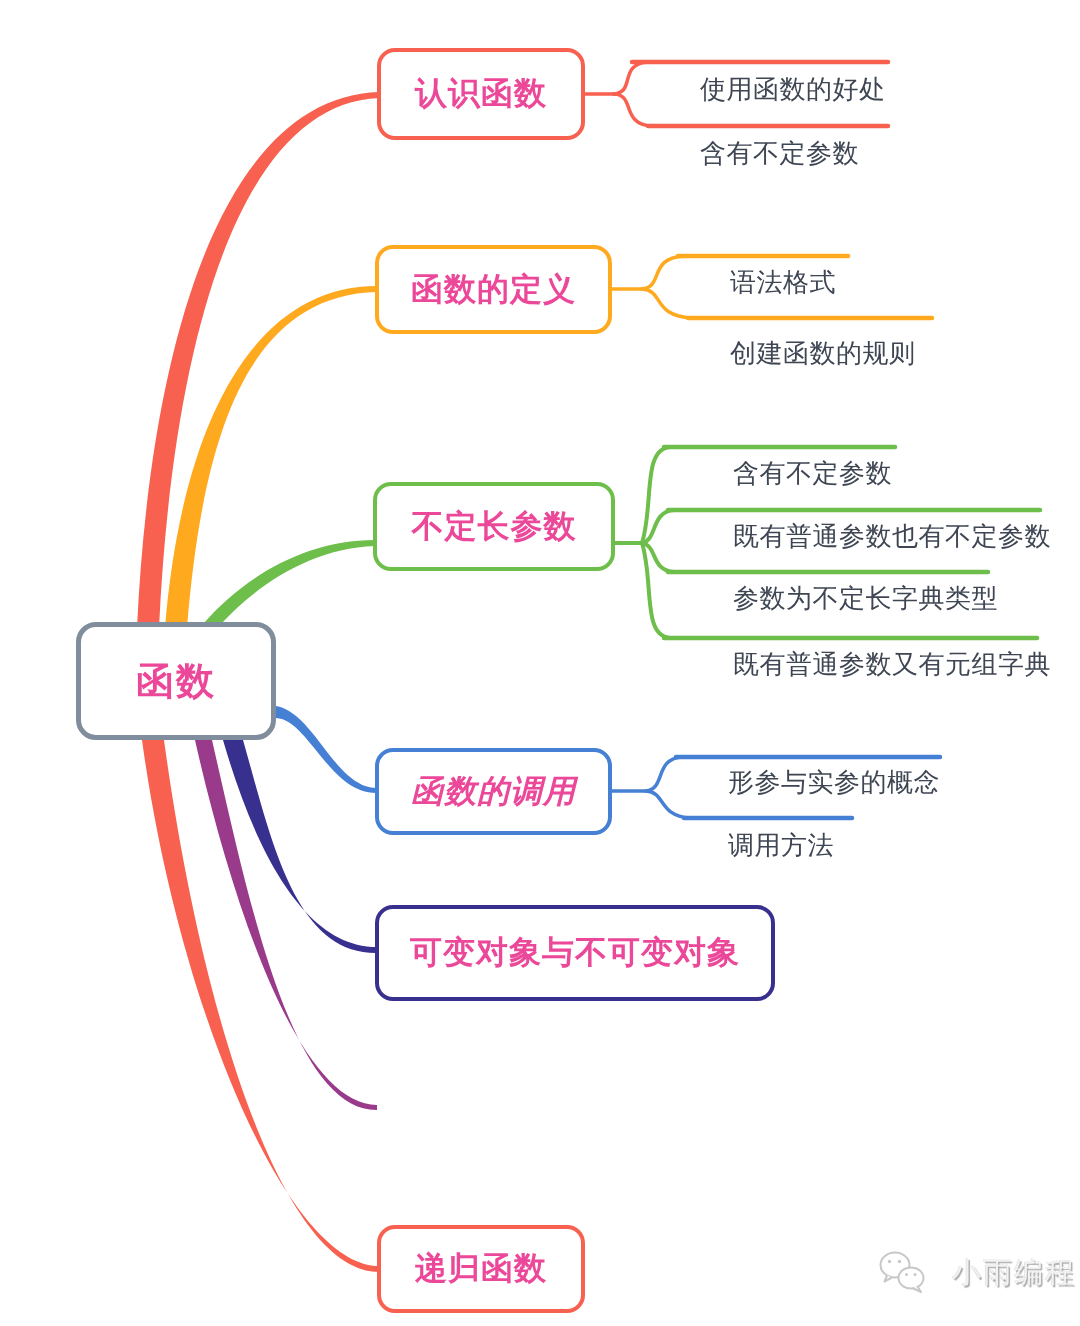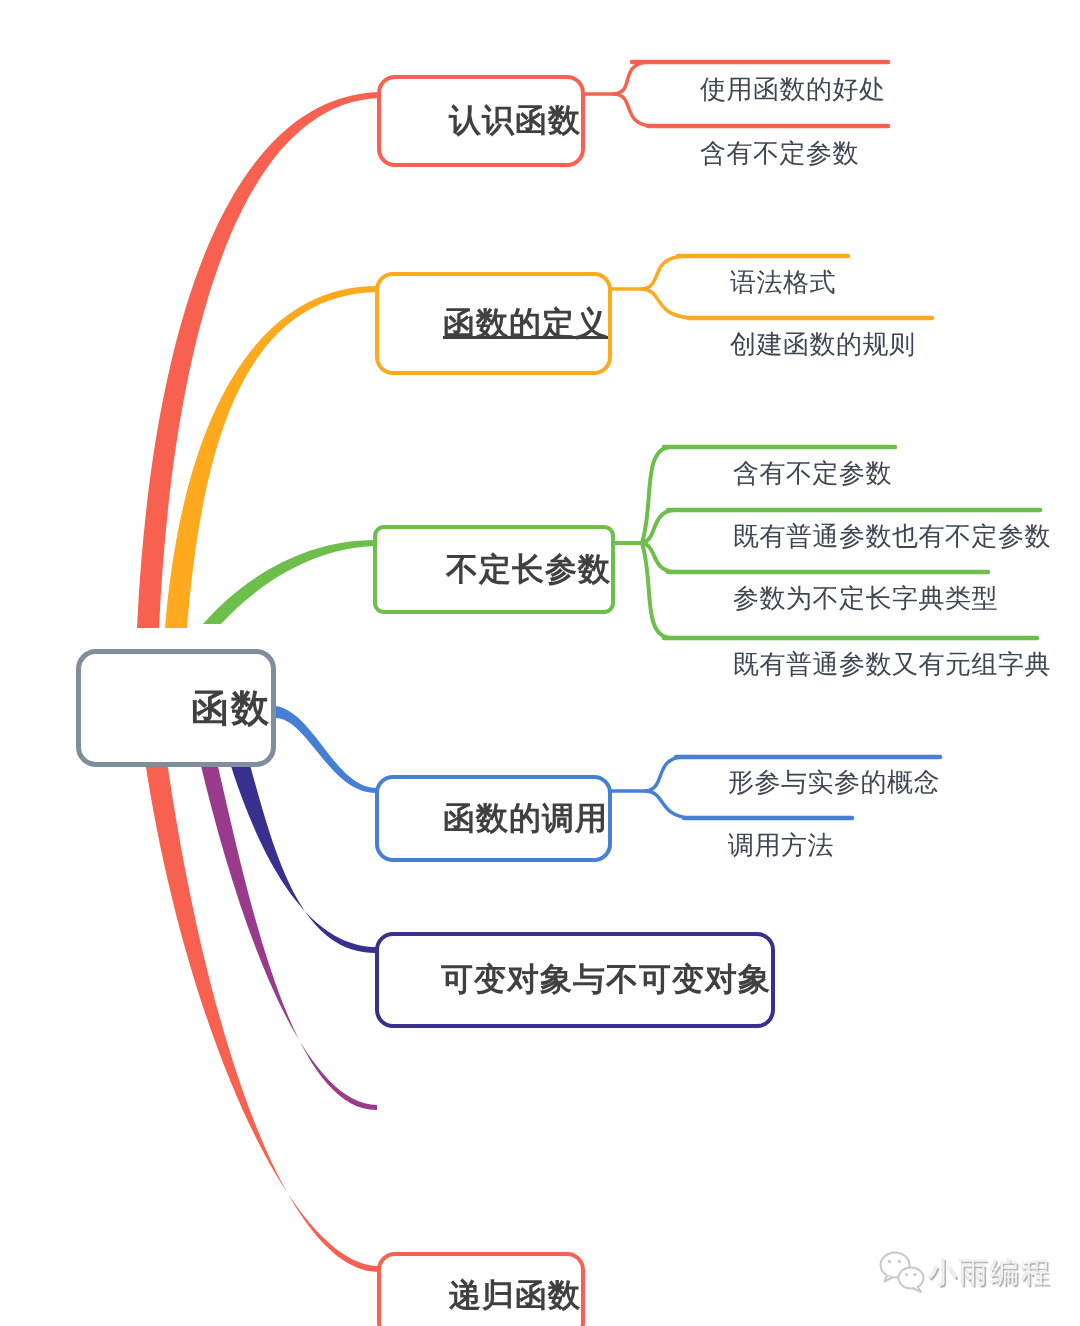--- a/index.html
+++ b/index.html
@@ -7,43 +7,42 @@
     position:relative;
     width:1080px;height:1326px;
     background:#ffffff;
     overflow:hidden;
     font-family:"Liberation Sans","DejaVu Sans",sans-serif;
   }
   #connector-layer{position:absolute;left:0;top:0;width:1080px;height:1326px;z-index:0;}
   .node{
     position:absolute;z-index:2;
     background:#ffffff;
-    display:flex;align-items:center;justify-content:flex-end;
+    display:flex;align-items:center;justify-content:center;
     box-sizing:border-box;
-    color:#404040;font-weight:700;
+    color:#ec4899;font-weight:700;
     white-space:nowrap;
     cursor:default;
-    margin-top:27px;
   }
   .root-node{
     border:5px solid #808d9c;border-radius:20px;
     font-size:38px;letter-spacing:2px;
   }
   .branch-node{
     border:4px solid;border-radius:18px;
     font-size:32px;letter-spacing:1px;
   }
   .child-label{
     position:absolute;z-index:2;
     font-size:26px;font-weight:400;color:#3f4653;
     letter-spacing:0.5px;white-space:nowrap;line-height:34px;margin-top:48px;
   }
   .watermark{
     position:absolute;z-index:3;
-    display:flex;align-items:center;gap:0;text-align:right;
+    display:flex;align-items:center;gap:24px;text-align:right;
   }
   .watermark-text{
     font-size:29px;font-weight:400;letter-spacing:2px;
     color:#f2f2f2;
     text-shadow:1.5px 1.5px 1px #ababab, -0.5px -0.5px 0 #d8d8d8;
   }
 </style>
 </head>
 <body>
 
@@ -96,41 +95,41 @@
     </g>
   </svg>
 
   <div class="node root-node" style="left:76px;top:622px;width:200px;height:118px;">
     <span>函数</span>
   </div>
 
   <div class="node branch-node" style="left:377px;top:48px;width:208px;height:92px;border-color:#f8604f;">
     <span>认识函数</span>
   </div>
-  <div class="node branch-node" style="left:375px;top:245px;width:237px;height:103px;border-color:#ffa91f;text-decoration:underline;">
+  <div class="node branch-node" style="left:375px;top:245px;width:237px;height:89px;border-color:#ffa91f;">
     <span>函数的定义</span>
   </div>
-  <div class="node branch-node" style="left:373px;top:498px;width:242px;height:89px;border-color:#6ebe4b;border-radius:11px;">
+  <div class="node branch-node" style="left:373px;top:482px;width:242px;height:89px;border-color:#6ebe4b;">
     <span>不定长参数</span>
   </div>
-  <div class="node branch-node" style="left:375px;top:748px;width:237px;height:87px;border-color:#4680d5;">
+  <div class="node branch-node" style="left:375px;top:748px;width:237px;height:87px;border-color:#4680d5;font-style:italic;">
     <span>函数的调用</span>
   </div>
   <div class="node branch-node" style="left:375px;top:905px;width:400px;height:96px;border-color:#37308f;">
     <span>可变对象与不可变对象</span>
   </div>
   <div class="node branch-node" style="left:377px;top:1225px;width:208px;height:88px;border-color:#f8604f;">
     <span>递归函数</span>
   </div>
 
   <div class="child-label" style="left:700px;top:24px;">使用函数的好处</div>
   <div class="child-label" style="left:700px;top:88px;">含有不定参数</div>
 
   <div class="child-label" style="left:730px;top:217px;">语法格式</div>
-  <div class="child-label" style="left:730px;top:279px;text-align:center;">创建函数的规则</div>
+  <div class="child-label" style="left:730px;top:288px;text-align:center;">创建函数的规则</div>
 
   <div class="child-label" style="left:733px;top:408px;">含有不定参数</div>
   <div class="child-label" style="left:733px;top:471px;">既有普通参数也有不定参数</div>
   <div class="child-label" style="left:733px;top:533px;">参数为不定长字典类型</div>
   <div class="child-label" style="left:733px;top:599px;">既有普通参数又有元组字典</div>
 
   <div class="child-label" style="left:728px;top:717px;">形参与实参的概念</div>
   <div class="child-label" style="left:728px;top:780px;">调用方法</div>
 
   <div class="watermark" style="left:878px;top:1250px;">

